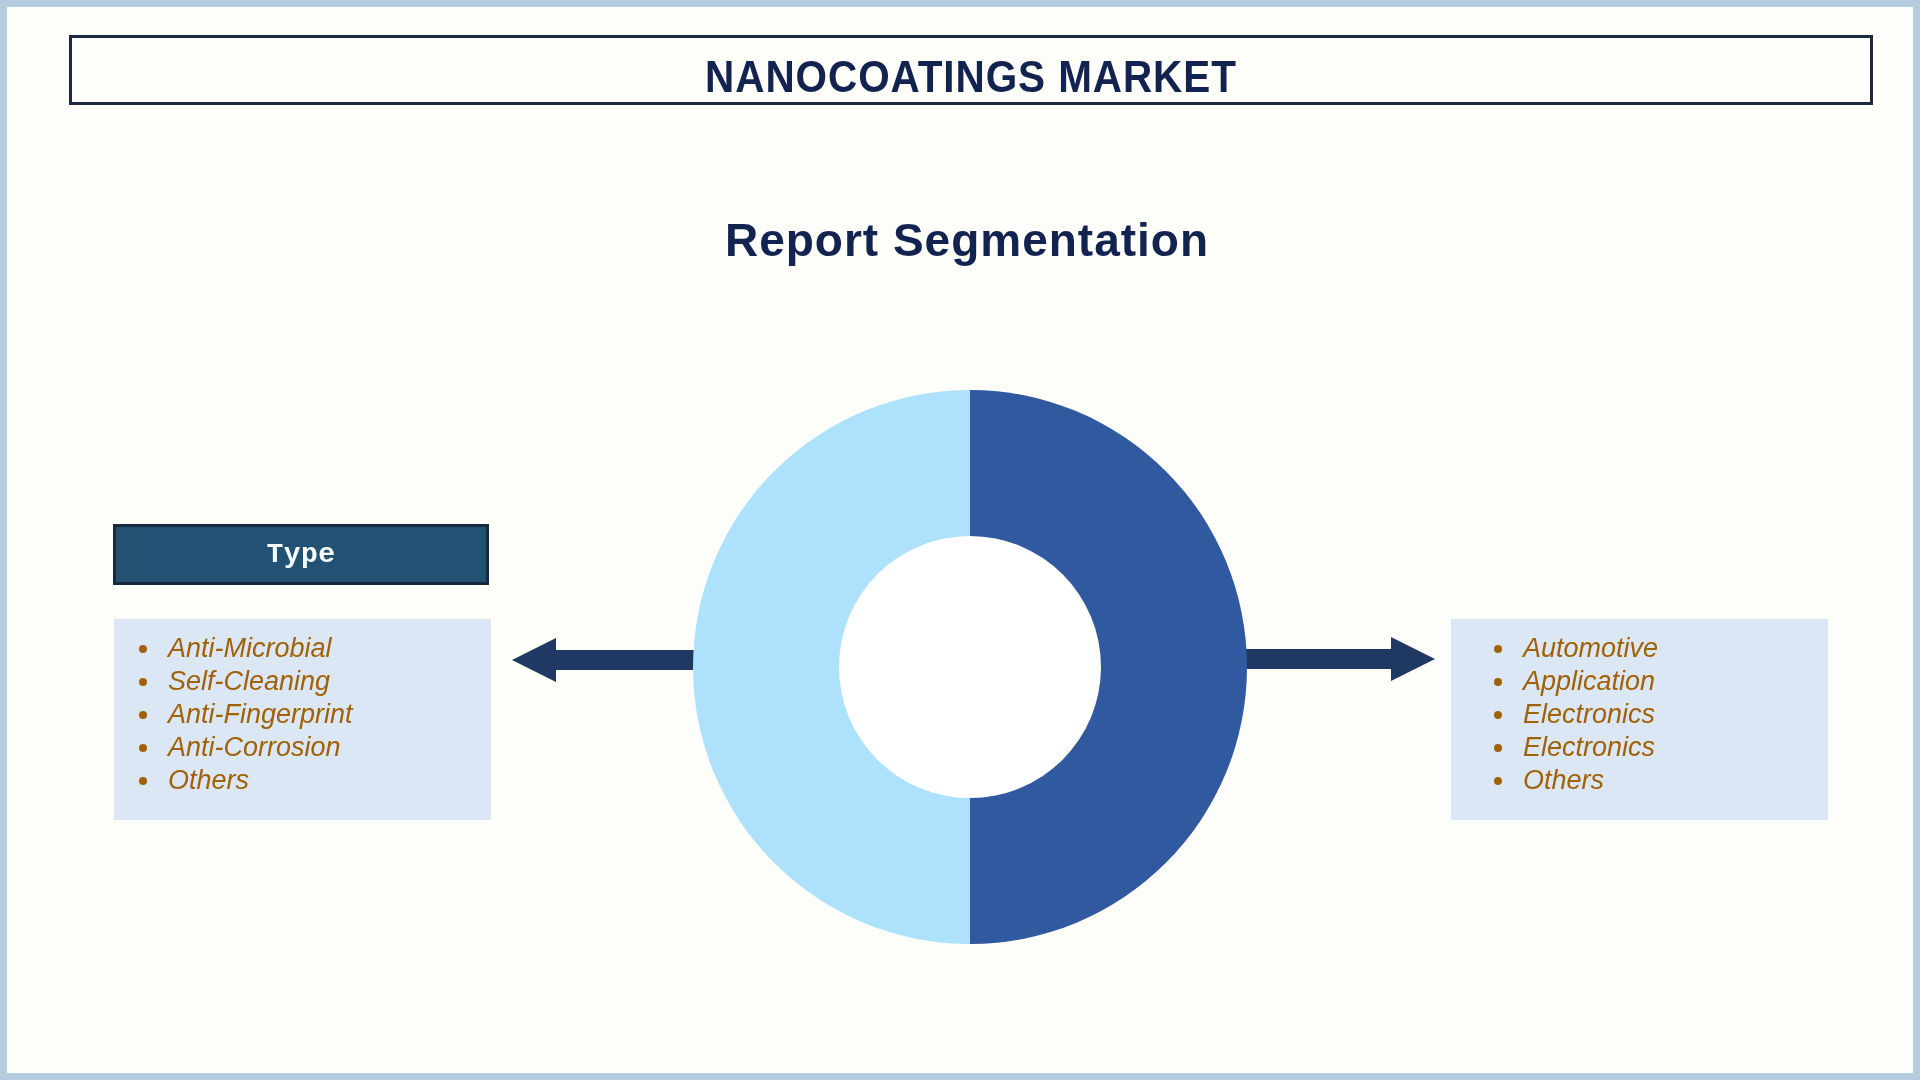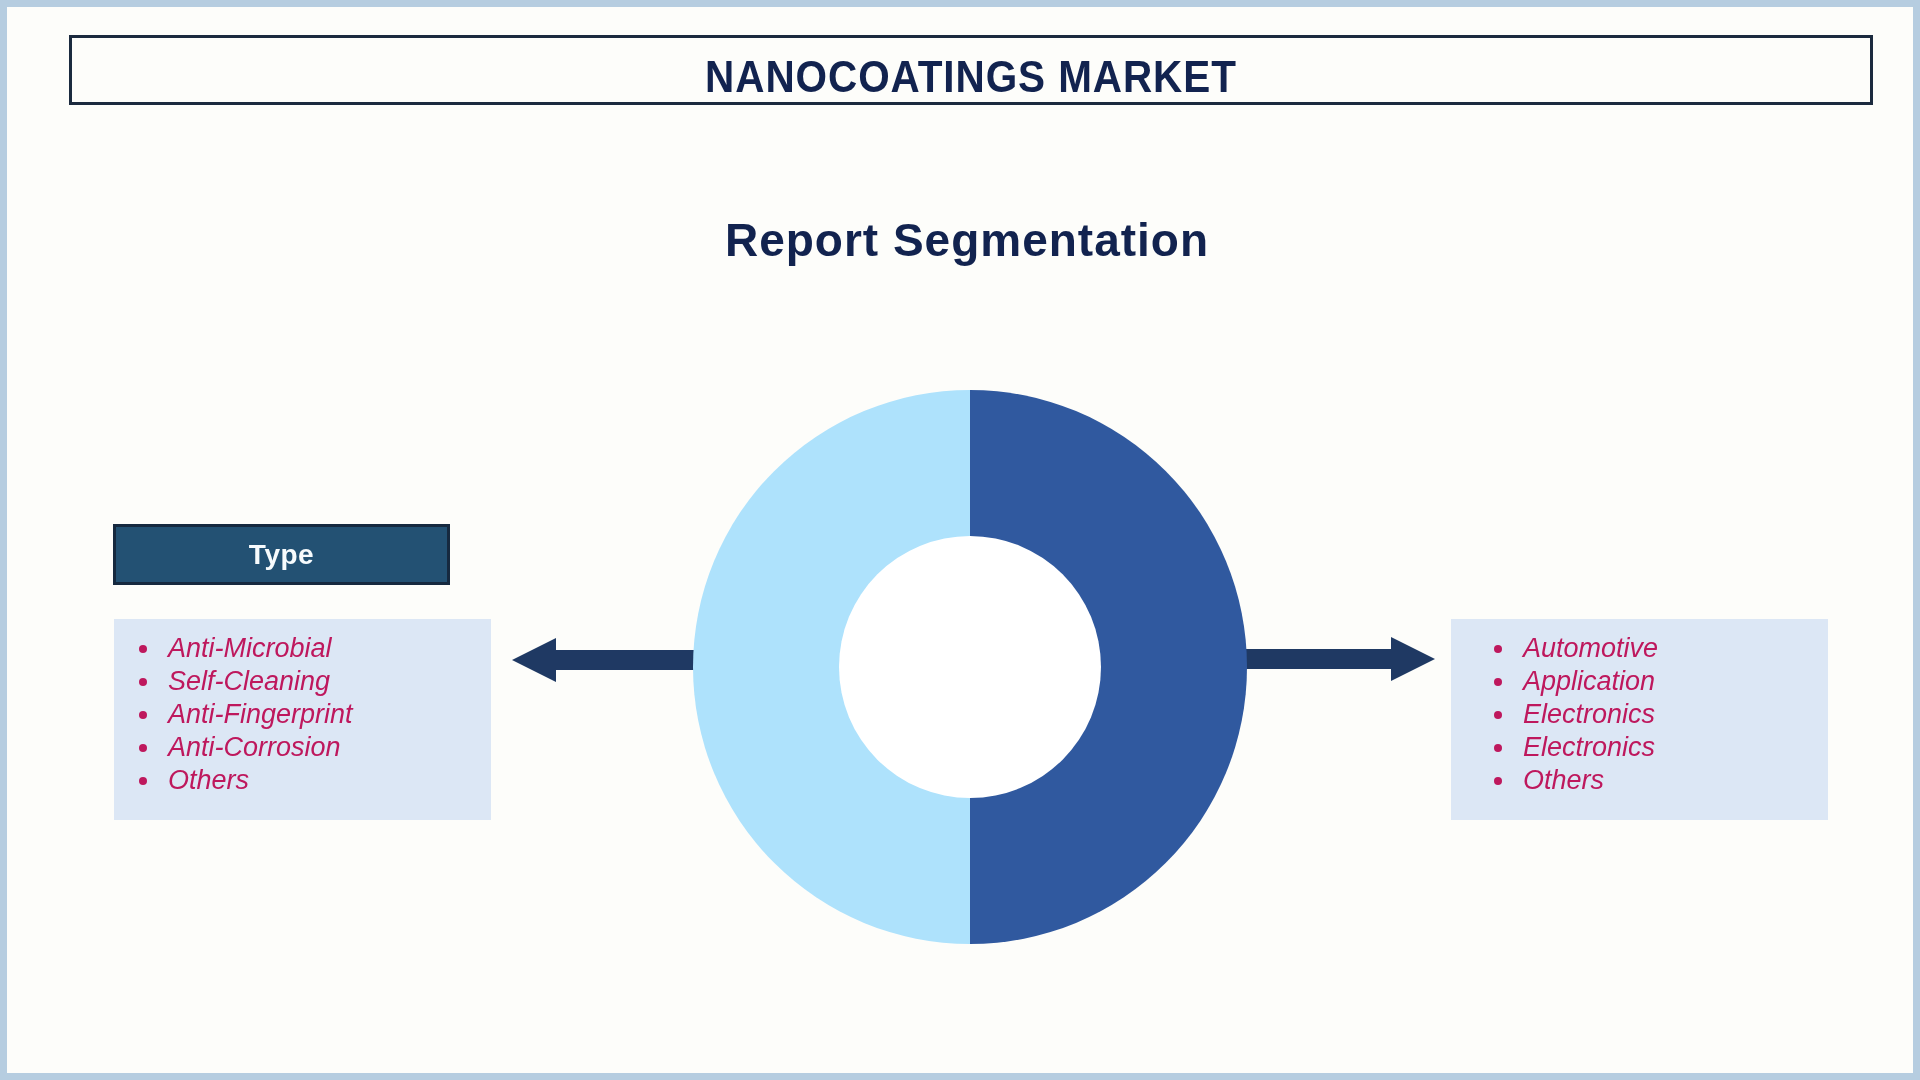--- a/index.html
+++ b/index.html
@@ -50,31 +50,31 @@
     width:0;height:0;border-top:22px solid transparent;
     border-bottom:22px solid transparent;border-left:44px solid #1f3963;
   }
   
   .panel-header{
     position:absolute;box-sizing:border-box;height:61px;
     background:#235173;border:3px solid #16293f;
     display:flex;align-items:center;justify-content:center;z-index:4;
   }
   .panel-header span{font-size:28px;font-weight:700;color:#f7fbfd;letter-spacing:0.5px;}
-  .panel-header.type{left:106px;top:517px;width:337px;}
+  .panel-header.type{left:106px;top:517px;width:376px;font-family:Liberation Mono, monospace;}
   .panel-header.application{left:1443px;top:515px;width:376px;}
   .panel-list{
     position:absolute;box-sizing:border-box;width:377px;height:201px;
     background:#dce7f5;z-index:4;padding:13px 10px 10px 14px;
   }
   .panel-list.type{left:107px;top:612px;}
   .panel-list.application{left:1444px;top:612px;padding-left:32px;}
   .panel-list ul{margin:0;padding-left:34px;list-style:disc;}
   .panel-list li{
-    font-size:27px;line-height:33px;font-style:italic;color:#be185d;
+    font-size:27px;line-height:33px;font-style:italic;color:#a16207;
     padding-left:6px;
   }
 </style>
 </head>
 <body>
 
 <div class="page">
 
   <div class="title-bar">
     <span>NANOCOATINGS MARKET</span>

